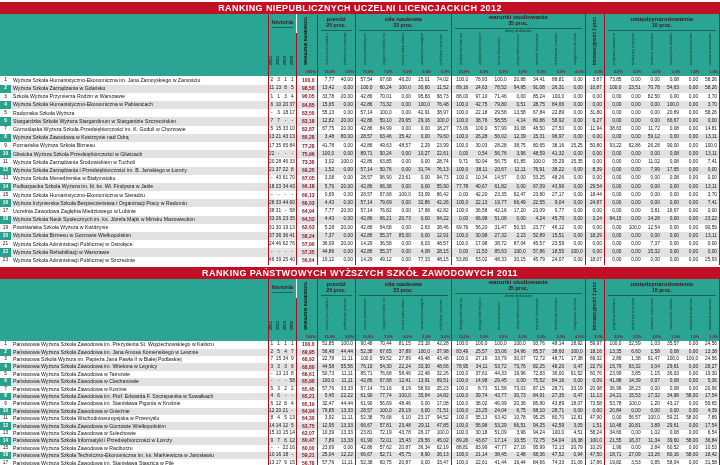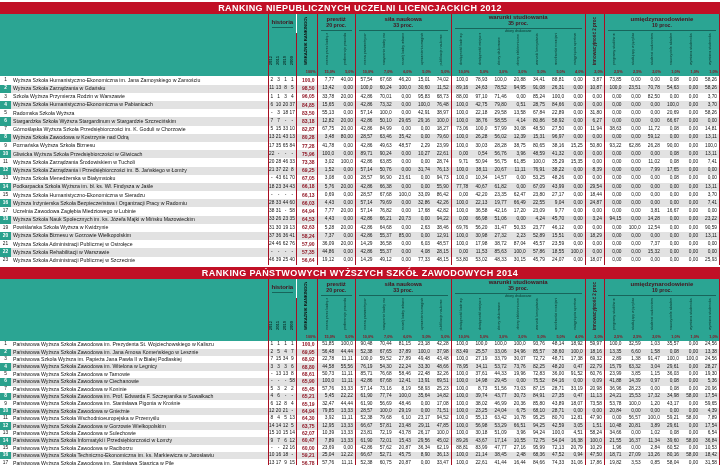--- a/index.html
+++ b/index.html
@@ -866,21 +866,21 @@
           <td class="v sep-r">18,07</td>
           <td class="v">0,00</td>
           <td class="v">0,00</td>
           <td class="v">0,00</td>
           <td class="v">0,00</td>
           <td class="v">0,00</td>
           <td class="v sep-r">25,93</td>
         </tr>
       </tbody>
     </table>
-  <div class="titlebar">RANKING PAŃSTWOWYCH WYŻSZYCH SZKÓŁ ZAWODOWYCH 2014</div>
+  <div class="titlebar">RANKING PAŃSTWOWYCH WYŻSZYCH SZKÓŁ ZAWODOWYCH 2011</div>
   <table class="rank t2">
       <colgroup>
         <col style="width: 11px;">
         <col style="width: 257px;">
         <col style="width: 7px;">
         <col style="width: 7px;">
         <col style="width: 7px;">
         <col style="width: 7px;">
         <col style="width: 21px;">
         <col>

